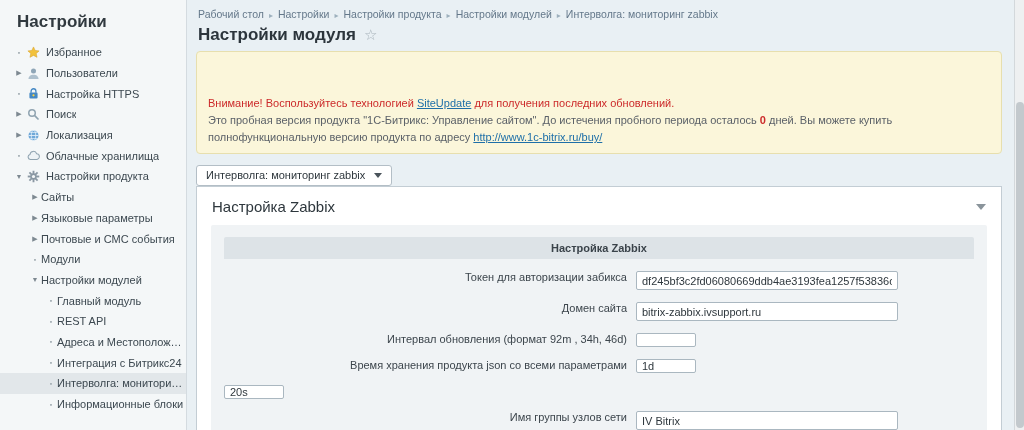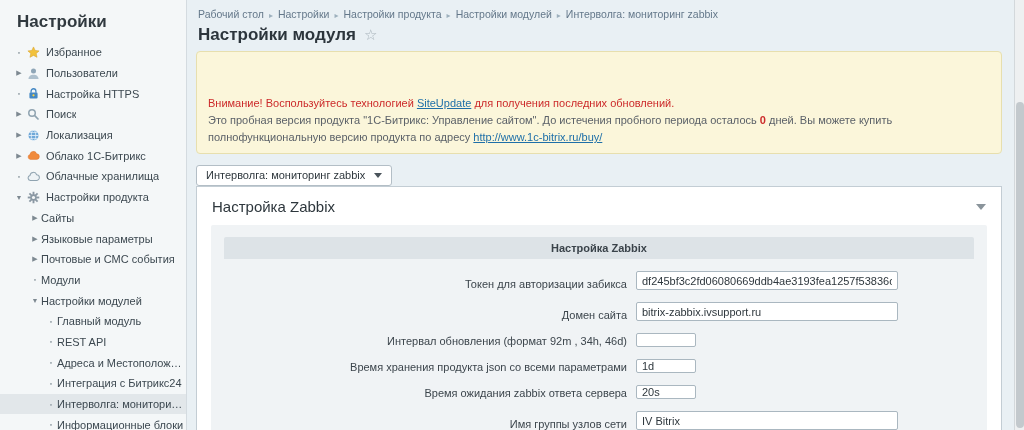--- a/index.html
+++ b/index.html
@@ -54,21 +54,21 @@
   .pin { cursor:pointer; padding:0 3px 4px 0; }
 
   .panel { position:relative; z-index:1; background:#fff; border:1px solid #c3cdd4; min-height:265px; }
   .panel-head { display:flex; justify-content:space-between; align-items:center; padding:11px 15px 10px; }
   .section-title { font-size:15px; color:#2e373d; }
   .collapse-tri { width:0; height:0; border-left:5px solid transparent; border-right:5px solid transparent;
     border-top:6px solid #8a949b; cursor:pointer; }
   .group-box { margin:0 14px; background:#f0f3f5; border-radius:2px; padding:12px 13px 14px; }
   .group-header { background:#dde3e7; border-radius:2px 2px 0 0; text-align:center;
     font-size:11px; font-weight:bold; color:#3a434a; padding:5px 0; margin-bottom:7px; cursor:pointer; }
-  .f-row { display:flex; align-items:flex-end; margin-top:12px; }
+  .f-row { display:flex; align-items:flex-start; margin-top:12px; }
   .f-label { width:412px; flex:0 0 412px; text-align:right; padding-right:9px; font-size:11px; color:#3c454c; }
   .f-input { height:19px; border:1px solid #aab7c0; border-radius:2px; background:#fff;
     font-family:"Liberation Sans", sans-serif; font-size:11px; color:#2e373d; padding:1px 5px; }
   .f-input.wide { width:262px; }
   .f-input.small { width:60px; height:14px; }
 
   
   .scrollbar { position:absolute; right:0; top:0; width:10px; height:430px;
     background:#eef0f1; border-left:1px solid #d3d8db; }
   .scroll-thumb { position:absolute; left:1px; width:8px; top:102px; height:326px;
@@ -128,29 +128,20 @@
             <svg width="13" height="13" viewBox="0 0 14 14">
               <circle cx="7" cy="7" r="5.4" fill="#6fa8d8"></circle>
               <ellipse cx="7" cy="7" rx="2.4" ry="5.4" fill="none" stroke="#e8f2fa" stroke-width="0.9"></ellipse>
               <line x1="1.6" y1="7" x2="12.4" y2="7" stroke="#e8f2fa" stroke-width="0.9"></line>
               <path d="M2.6 3.8h8.8M2.6 10.2h8.8" stroke="#e8f2fa" stroke-width="0.7" fill="none"></path>
             </svg>
           </span>
           <span class="sb-label">Локализация</span>
         </li>
         <li class="sb-item lvl0">
-          <span class="marker collapsed">▶</span>
-          <span class="sb-icon">
-            <svg width="13" height="13" viewBox="0 0 14 14">
-              <path d="M3.6 11.2a2.7 2.7 0 01-.4-5.3 3.7 3.7 0 017.2-.8 2.9 2.9 0 01-.3 6.1z" fill="#f08a3c" stroke="#d9702a" stroke-width="0.5"></path>
-            </svg>
-          </span>
-          <span class="sb-label">Облако 1С-Битрикс</span>
-        </li>
-        <li class="sb-item lvl0">
           <span class="marker dot">▪</span>
           <span class="sb-icon">
             <svg width="13" height="13" viewBox="0 0 14 14">
               <path d="M3.6 11.2a2.7 2.7 0 01-.4-5.3 3.7 3.7 0 017.2-.8 2.9 2.9 0 01-.3 6.1z" fill="#eef3f6" stroke="#8fa3b0" stroke-width="1.1"></path>
             </svg>
           </span>
           <span class="sb-label">Облачные хранилища</span>
         </li>
         <li class="sb-item lvl0">
           <span class="marker expanded">▼</span>
@@ -263,21 +254,20 @@
             </div>
             <div class="f-row">
               <span class="f-label">Интервал обновления (формат 92m , 34h, 46d)</span>
               <input type="text" class="f-input small" value="" style="">
             </div>
             <div class="f-row">
               <span class="f-label">Время хранения продукта json со всеми параметрами</span>
               <input type="text" class="f-input small" value="1d" style="">
             </div>
             <div class="f-row">
-              <span class="f-label">Время ожидания zabbix ответа сервера</span>
               <input type="text" class="f-input small" value="20s" style="">
             </div>
             <div class="f-row">
               <span class="f-label">Имя группы узлов сети</span>
               <input type="text" class="f-input wide" value="IV Bitrix" style="">
             </div>
           </div>
       </div>
 
     </section>

